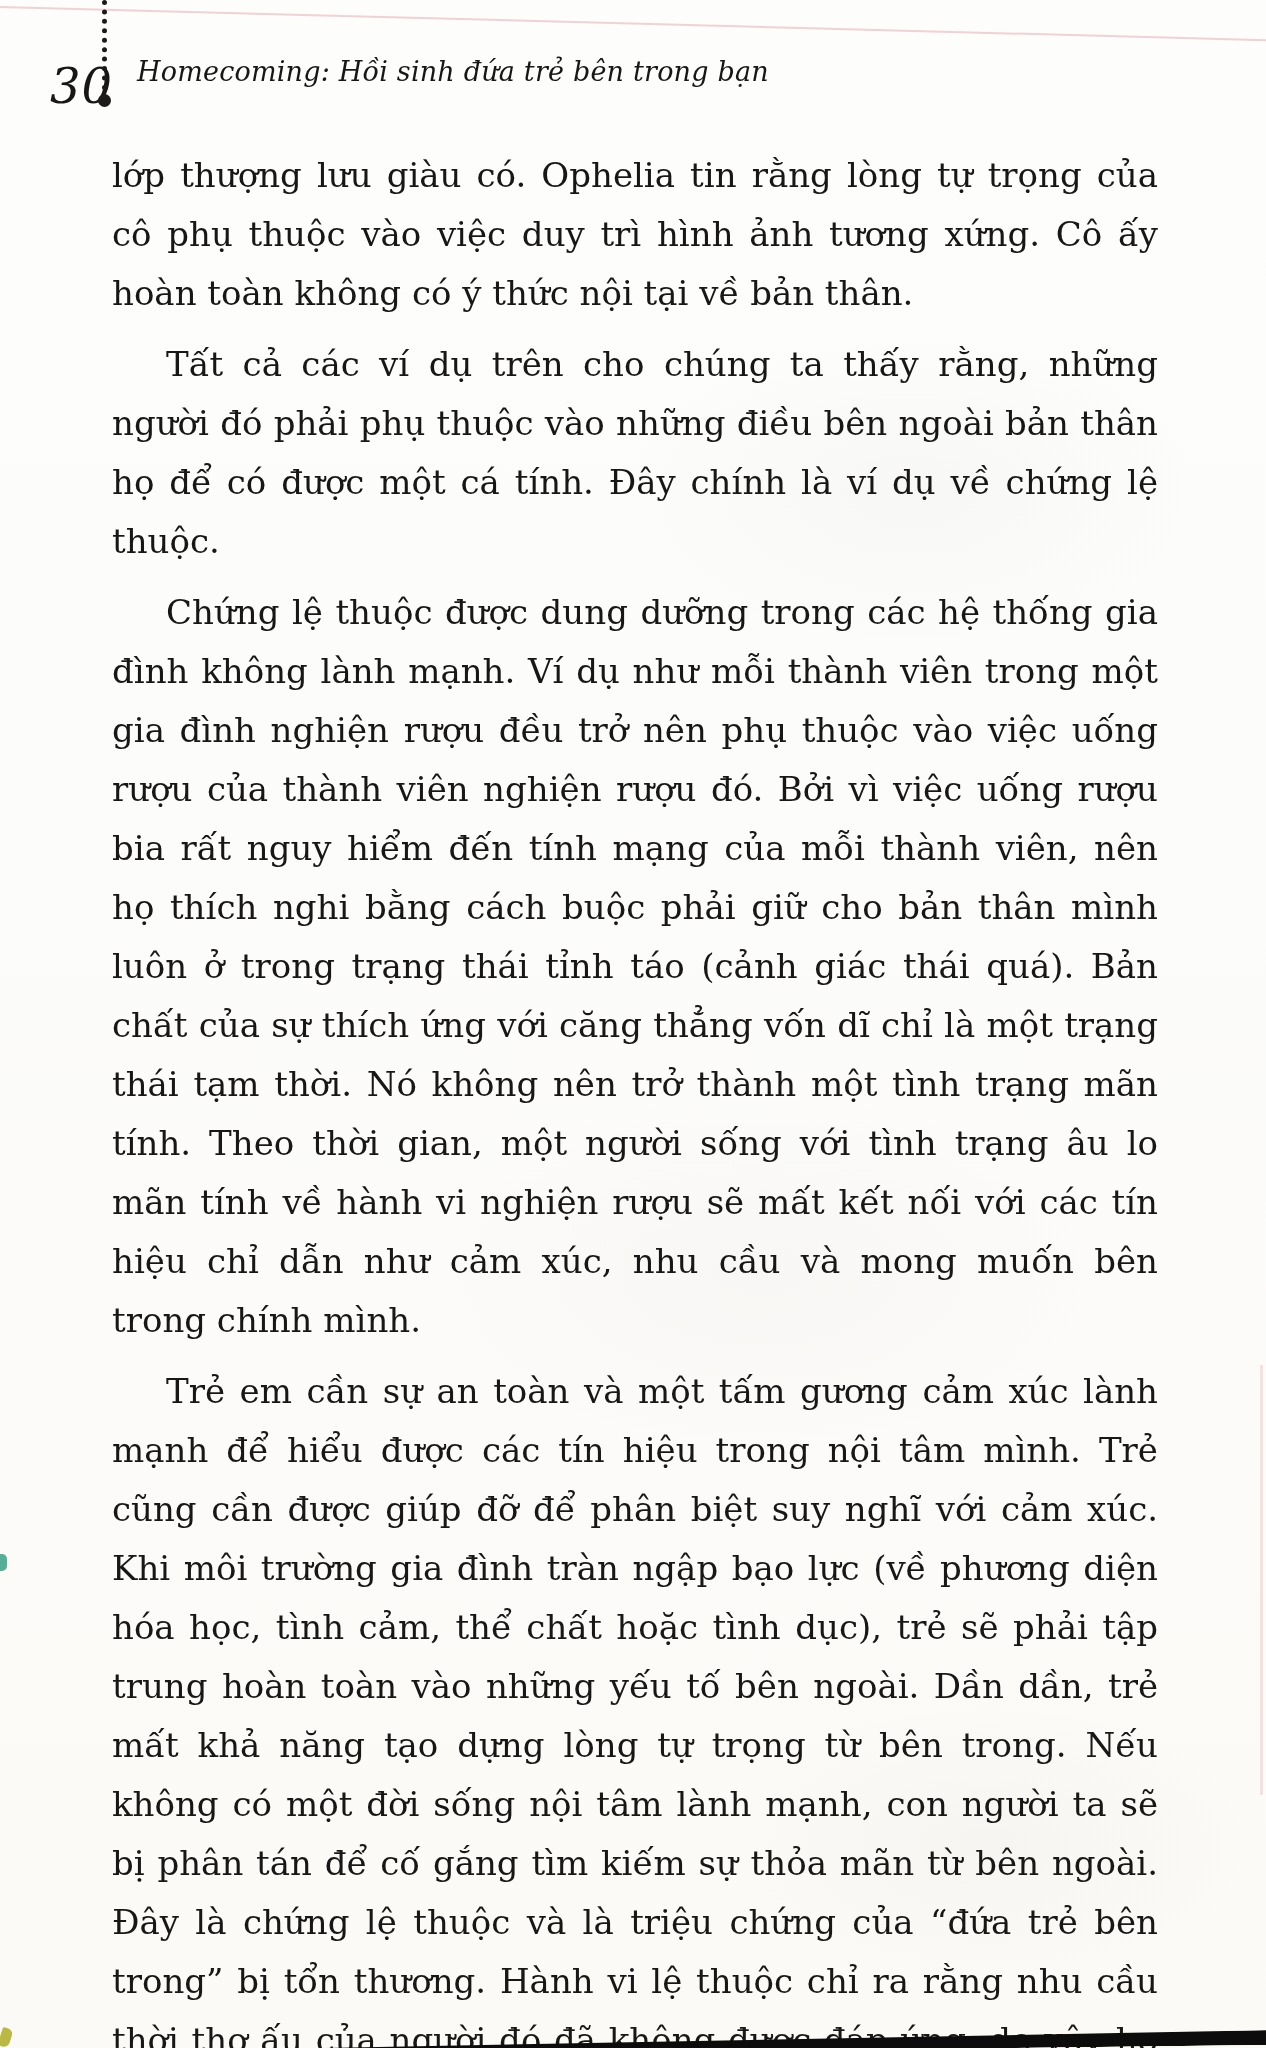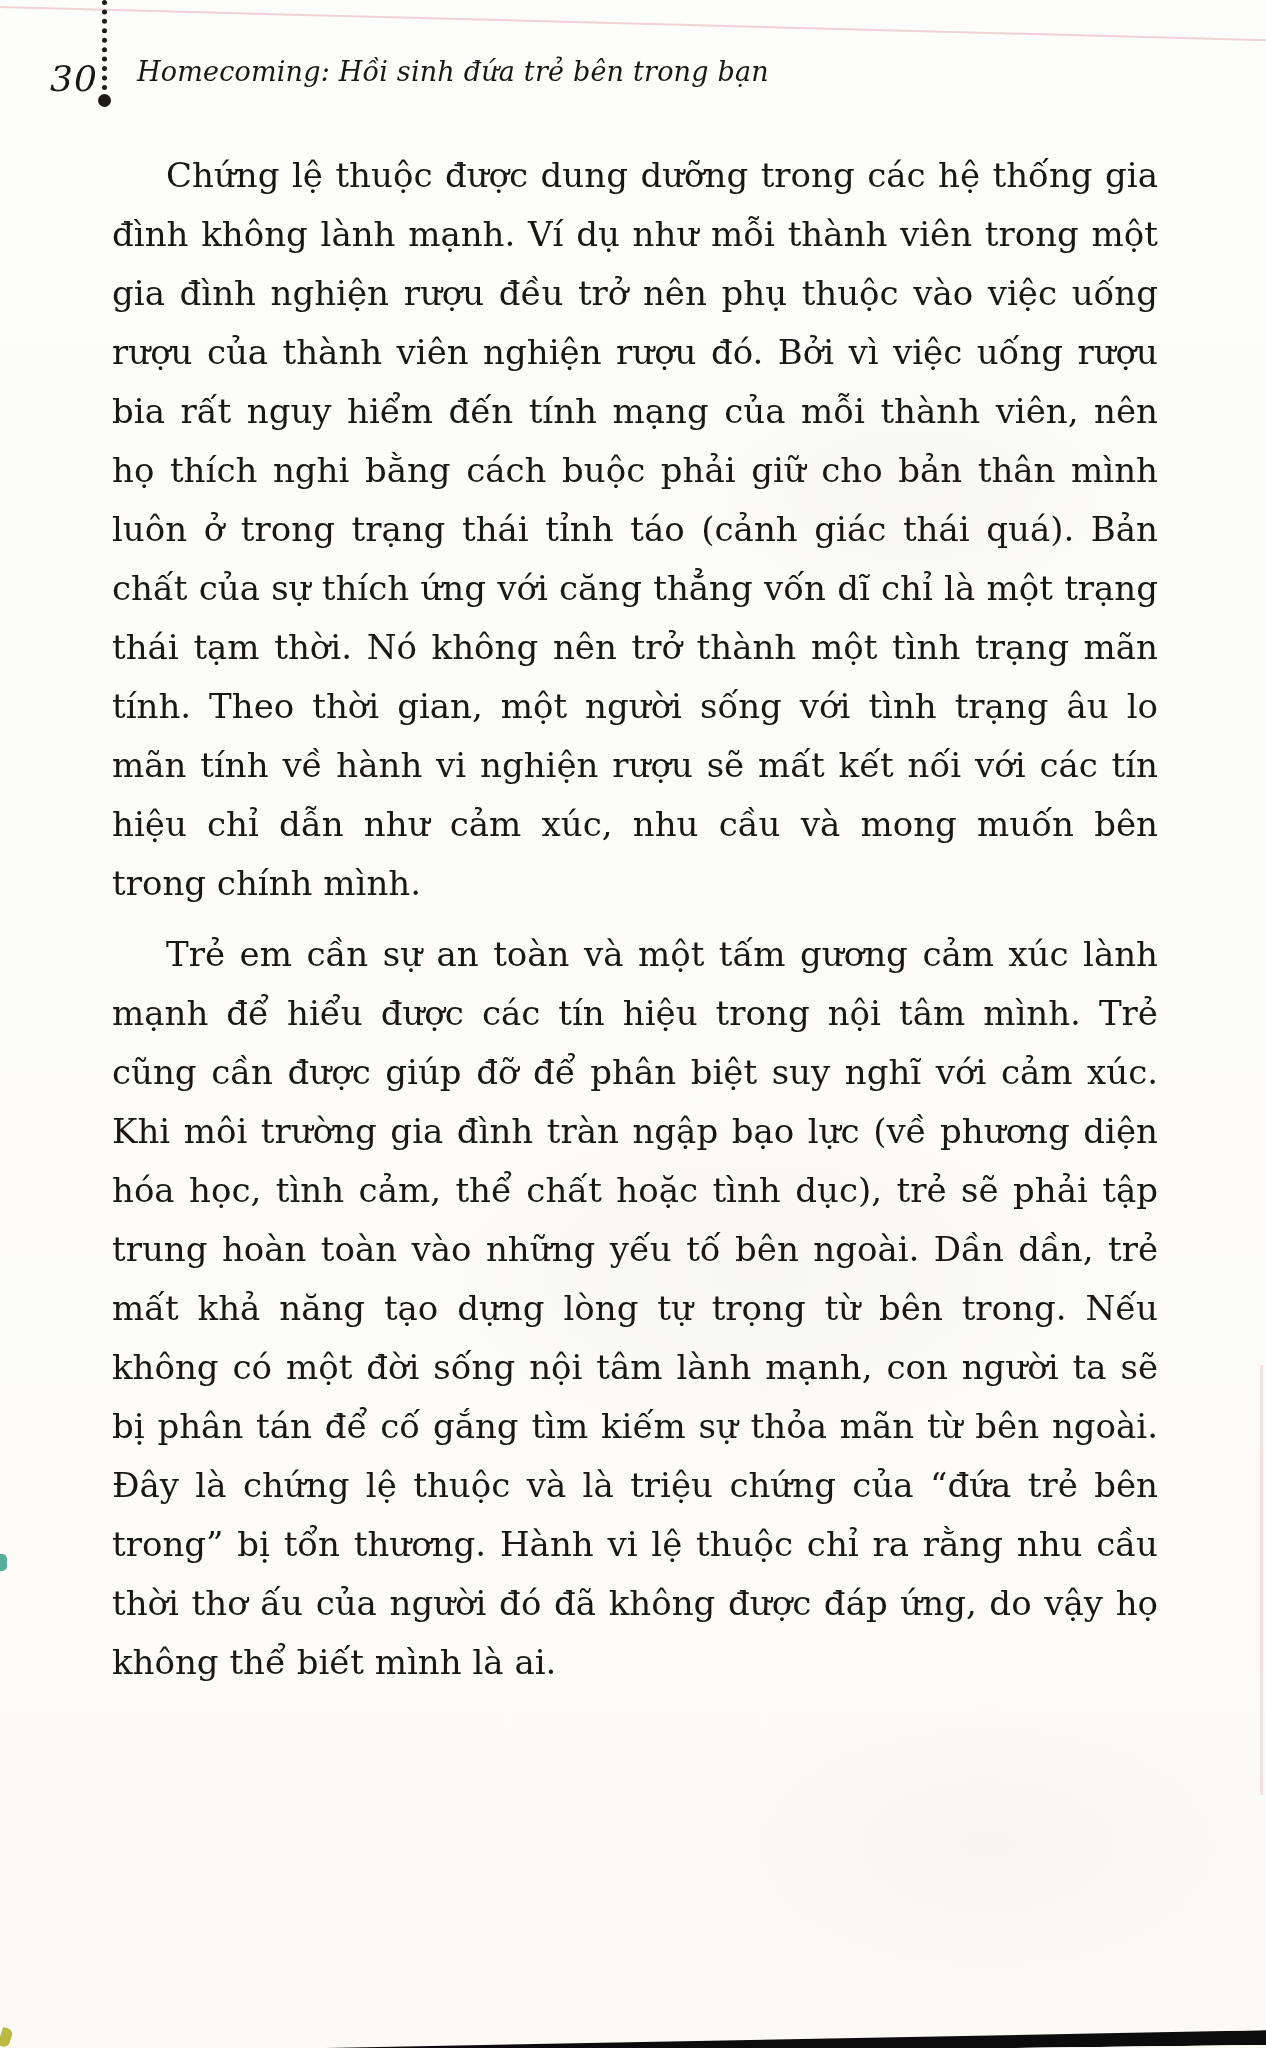--- a/index.html
+++ b/index.html
@@ -17,21 +17,21 @@
     overflow: hidden;
     font-family: "DejaVu Serif", "Liberation Serif", serif;
     color: #181715;
   }
 
   
   .page-number {
     position: absolute;
     left: 50px;
     top: 58px;
-    font-size: 36px;
+    font-size: 48px;
     font-style: italic;
     letter-spacing: 1px;
   }
   .header-rule {
     position: absolute;
     left: 102px;
     top: 0;
     height: 90px;
     width: 0;
     border-left: 5px dotted #1c1b19;
@@ -132,20 +132,22 @@
   <div class="artifact-top-line"></div>
   <div class="artifact-right-line"></div>
 
   <header>
     <span class="page-number">30</span>
     <div class="header-rule"></div>
     <span class="running-title">Homecoming: Hồi sinh đứa trẻ bên trong bạn</span>
   </header>
 
   <main class="page-body">
+    <p>lớp thượng lưu giàu có. Ophelia tin rằng lòng tự trọng của cô phụ thuộc vào việc duy trì hình ảnh tương xứng. Cô ấy hoàn toàn không có ý thức nội tại về bản thân.</p>
+    <p class="indent">Tất cả các ví dụ trên cho chúng ta thấy rằng, những người đó phải phụ thuộc vào những điều bên ngoài bản thân họ để có được một cá tính. Đây chính là ví dụ về chứng lệ thuộc.</p>
     <p class="indent">Chứng lệ thuộc được dung dưỡng trong các hệ thống gia đình không lành mạnh. Ví dụ như mỗi thành viên trong một gia đình nghiện rượu đều trở nên phụ thuộc vào việc uống rượu của thành viên nghiện rượu đó. Bởi vì việc uống rượu bia rất nguy hiểm đến tính mạng của mỗi thành viên, nên họ thích nghi bằng cách buộc phải giữ cho bản thân mình luôn ở trong trạng thái tỉnh táo (cảnh giác thái quá). Bản chất của sự thích ứng với căng thẳng vốn dĩ chỉ là một trạng thái tạm thời. Nó không nên trở thành một tình trạng mãn tính. Theo thời gian, một người sống với tình trạng âu lo mãn tính về hành vi nghiện rượu sẽ mất kết nối với các tín hiệu chỉ dẫn như cảm xúc, nhu cầu và mong muốn bên trong chính mình.</p>
     <p class="indent">Trẻ em cần sự an toàn và một tấm gương cảm xúc lành mạnh để hiểu được các tín hiệu trong nội tâm mình. Trẻ cũng cần được giúp đỡ để phân biệt suy nghĩ với cảm xúc. Khi môi trường gia đình tràn ngập bạo lực (về phương diện hóa học, tình cảm, thể chất hoặc tình dục), trẻ sẽ phải tập trung hoàn toàn vào những yếu tố bên ngoài. Dần dần, trẻ mất khả năng tạo dựng lòng tự trọng từ bên trong. Nếu không có một đời sống nội tâm lành mạnh, con người ta sẽ bị phân tán để cố gắng tìm kiếm sự thỏa mãn từ bên ngoài. Đây là chứng lệ thuộc và là triệu chứng của “đứa trẻ bên trong” bị tổn thương. Hành vi lệ thuộc chỉ ra rằng nhu cầu thời thơ ấu của người đó đã không được đáp ứng, do vậy họ không thể biết mình là ai.</p>
   </main>
 
   <div class="artifact-bottom-bar"></div>
   <div class="artifact-speck-teal"></div>
   <div class="artifact-speck-yellow"></div>
 
 </div>
 

